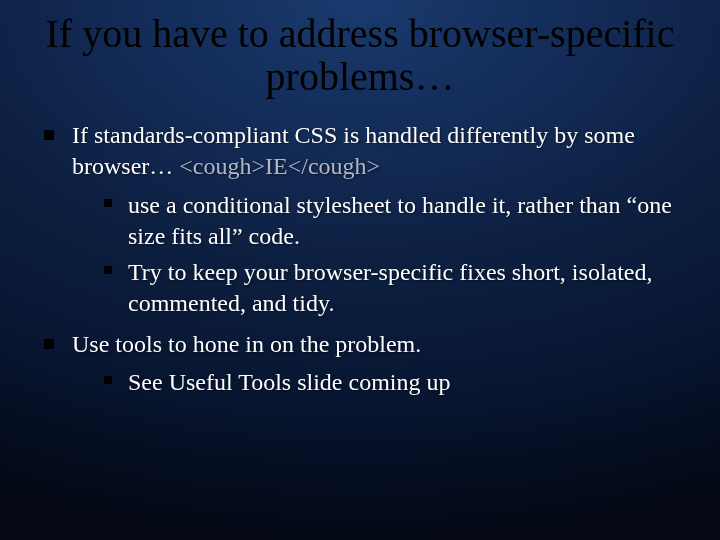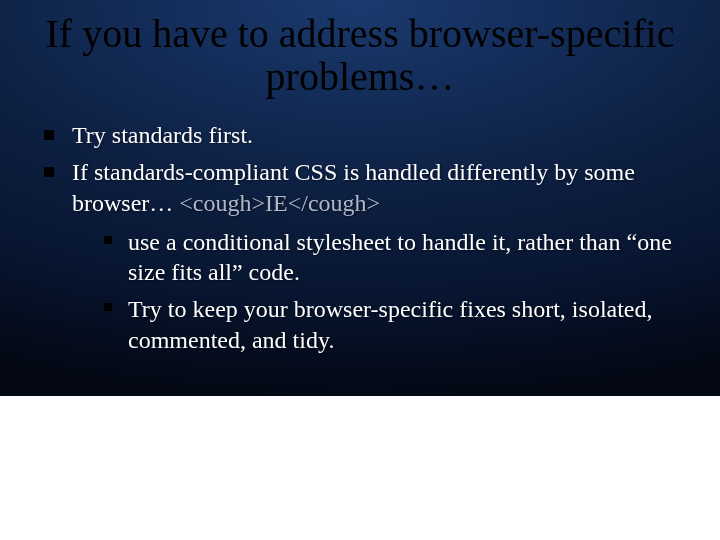--- a/index.html
+++ b/index.html
@@ -1,33 +1,38 @@
 <!DOCTYPE html>
 <html><head>
 <meta charset="utf-8">
 <style>
 html,body{margin:0;padding:0;width:720px;height:540px;overflow:hidden;font-family:Garamond,"Times New Roman",Georgia,serif}
-.slide{width:720px;height:396px;background:radial-gradient(ellipse 120% 100% at 50% 0%,#1a3a6e 0%,#132c58 25%,#0d1f40 50%,#071530 75%,#030814 100%);color:#fff;box-sizing:border-box;padding:12px 44px 20px 44px}
+.slide{width:720px;height:540px;background:radial-gradient(ellipse 120% 100% at 50% 0%,#1a3a6e 0%,#132c58 25%,#0d1f40 50%,#071530 75%,#030814 100%);color:#fff;box-sizing:border-box;padding:12px 44px 20px 44px}
 .title{color:#000;font-size:40px;line-height:1.08;text-align:center;margin:0 0 22px 0;font-weight:400}
 .L1{list-style:none;margin:0;padding:0}
 .L1>li{position:relative;padding-left:28px;font-size:24px;line-height:1.28;margin-bottom:6px;text-shadow:1px 1px 2px rgba(0,0,0,.5)}
 .L1>li::before{content:"";position:absolute;left:0;top:10px;width:10px;height:10px;background:#000}
 .L2{list-style:none;margin:8px 0 10px 0;padding:0 0 0 32px}
 .L2>li{position:relative;padding-left:24px;font-size:24px;line-height:1.28;margin-bottom:6px;text-shadow:1px 1px 2px rgba(0,0,0,.5)}
 .L2>li::before{content:"";position:absolute;left:0;top:9px;width:8px;height:8px;background:#000}
 .cough{color:#b0b8c8}
 </style>
 </head>
 <body>
 
 <div class="slide">
   <h1 class="title">If you have to address browser-specific problems…</h1>
   <ul class="L1">
-    <li><span>Try standards first.</span></li>
     <li>
       <span>If standards-compliant CSS is handled differently by some browser… </span><span class="cough">&lt;cough&gt;IE&lt;/cough&gt;</span>
       <ul class="L2">
         <li><span> use a conditional stylesheet to handle it, rather than “one size fits all” code.</span></li>
         <li><span>Try to keep your browser-specific fixes short, isolated, commented, and tidy.</span></li>
       </ul>
     </li>
+    <li>
+      <span>Use tools to hone in on the problem.</span>
+      <ul class="L2">
+        <li><span>See Useful Tools slide coming up</span></li>
+      </ul>
+    </li>
   </ul>
 </div>
 
 </body></html>

